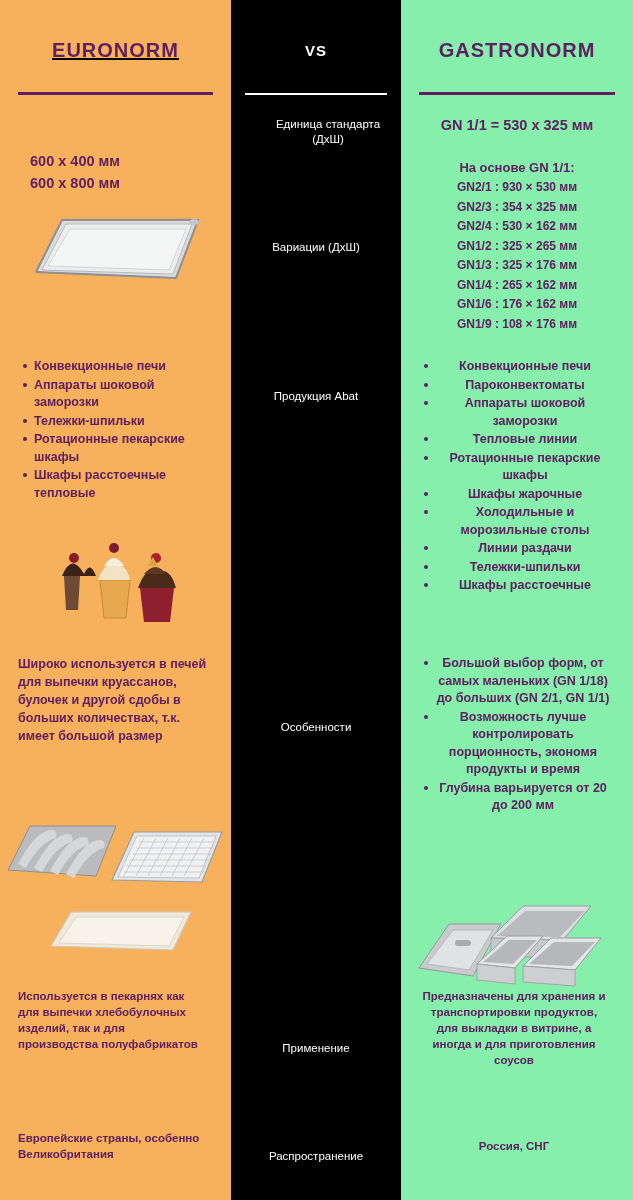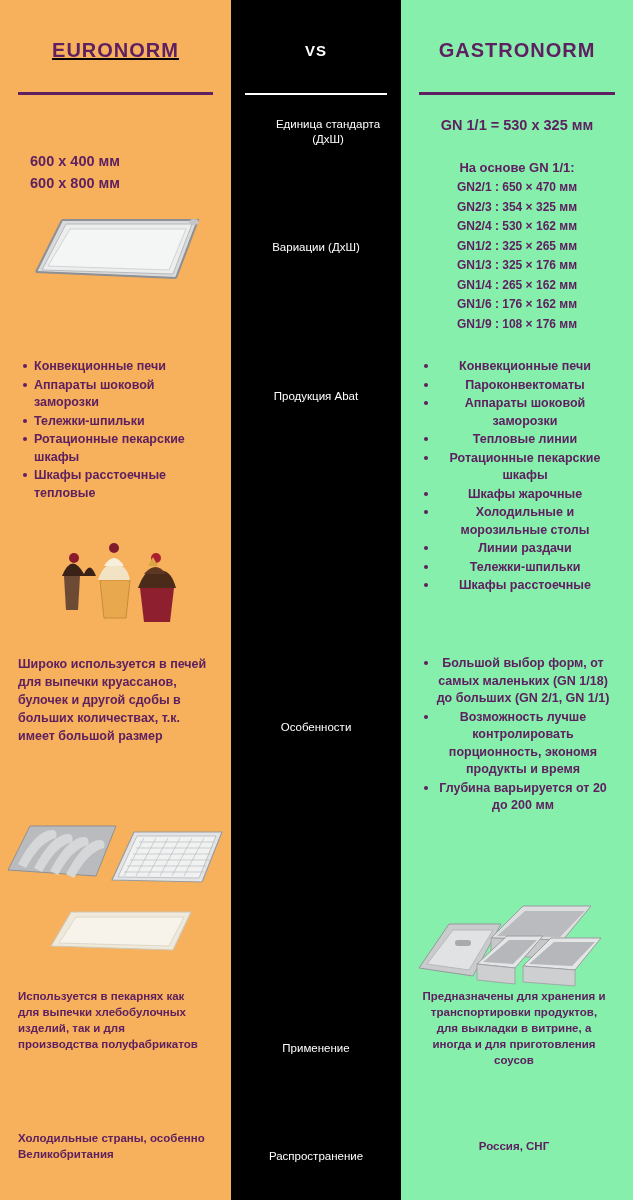--- a/index.html
+++ b/index.html
@@ -248,21 +248,21 @@
         <polygon points="6,46 26,12 146,12 128,50" fill="#efe9dc" stroke="#cfc7b6" stroke-width="1.2"></polygon>
         <polygon points="14,43 31,17 139,17 124,46" fill="#f7f3ea" stroke="#d8d1c2" stroke-width="0.8"></polygon>
       </svg>
     </div>
 
     <div class="blk abs" style="top:988px;left:0;right:10px;">
       <div class="para-sm">Используется в пекарнях как для выпечки хлебобулочных изделий, так и для производства полуфабрикатов</div>
     </div>
 
     <div class="blk abs" style="top:1130px;left:0;right:6px;">
-      <div class="para-sm">Холодильные страны, особенно Великобритания</div>
+      <div class="para-sm">Европейские страны, особенно Великобритания</div>
     </div>
   </div>
 
   <div class="col-mid">
     <div class="hdr">
       <div class="hdr-title">VS</div>
       <div class="hdr-rule"></div>
     </div>
 
     <div class="midlabel" style="top:117px;padding-left:36px;">
@@ -286,21 +286,21 @@
       <div class="hdr-title">GASTRONORM</div>
       <div class="hdr-rule"></div>
     </div>
 
     <div class="blk abs" style="top:114px;left:0;right:0;">
       <div class="std-line">GN 1/1 = 530 x 325 мм</div>
     </div>
 
     <div class="blk abs" style="top:158px;left:0;right:0;">
       <div class="gn-head">На основе GN 1/1:</div>
-      <div class="gn-line">GN2/1 : 650 × 470 мм</div>
+      <div class="gn-line">GN2/1 : 930 × 530 мм</div>
       <div class="gn-line">GN2/3 : 354 × 325 мм</div>
       <div class="gn-line">GN2/4 : 530 × 162 мм</div>
       <div class="gn-line">GN1/2 : 325 × 265 мм</div>
       <div class="gn-line">GN1/3 : 325 × 176 мм</div>
       <div class="gn-line">GN1/4 : 265 × 162 мм</div>
       <div class="gn-line">GN1/6 : 176 × 162 мм</div>
       <div class="gn-line">GN1/9 : 108 × 176 мм</div>
     </div>
 
     <div class="blk abs" style="top:358px;left:0;right:0;">

